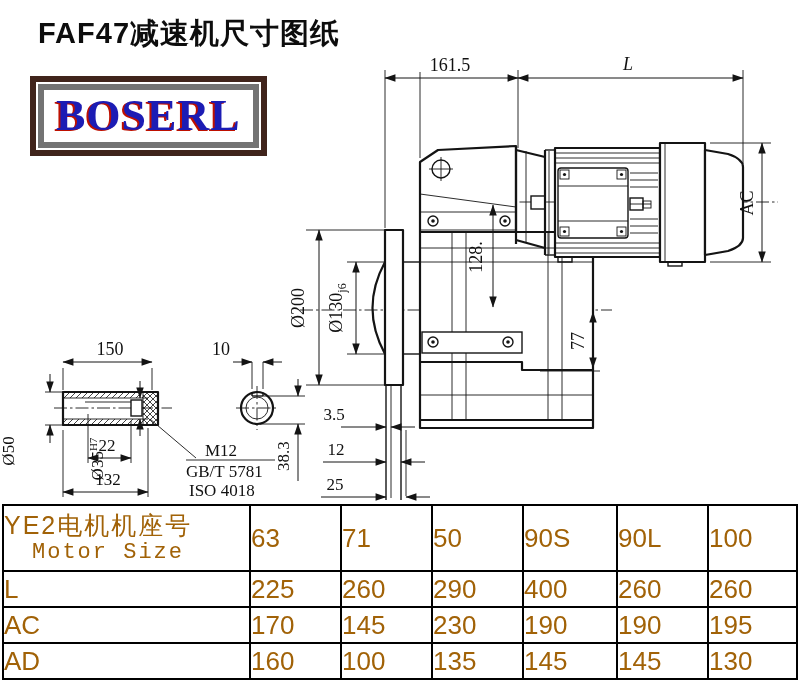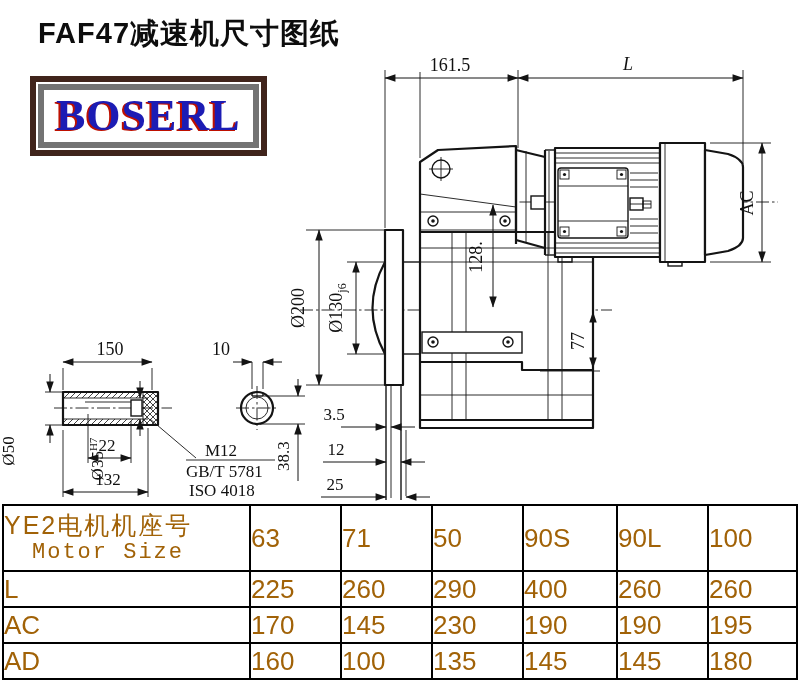--- a/index.html
+++ b/index.html
@@ -312,18 +312,18 @@
       <td>190</td>
       <td>195</td>
     </tr>
     <tr class="drow">
       <td>AD</td>
       <td>160</td>
       <td>100</td>
       <td>135</td>
       <td>145</td>
       <td>145</td>
-      <td>180</td>
+      <td>130</td>
     </tr>
   </tbody>
     </table>
 
 </div>
 
 </body></html>

